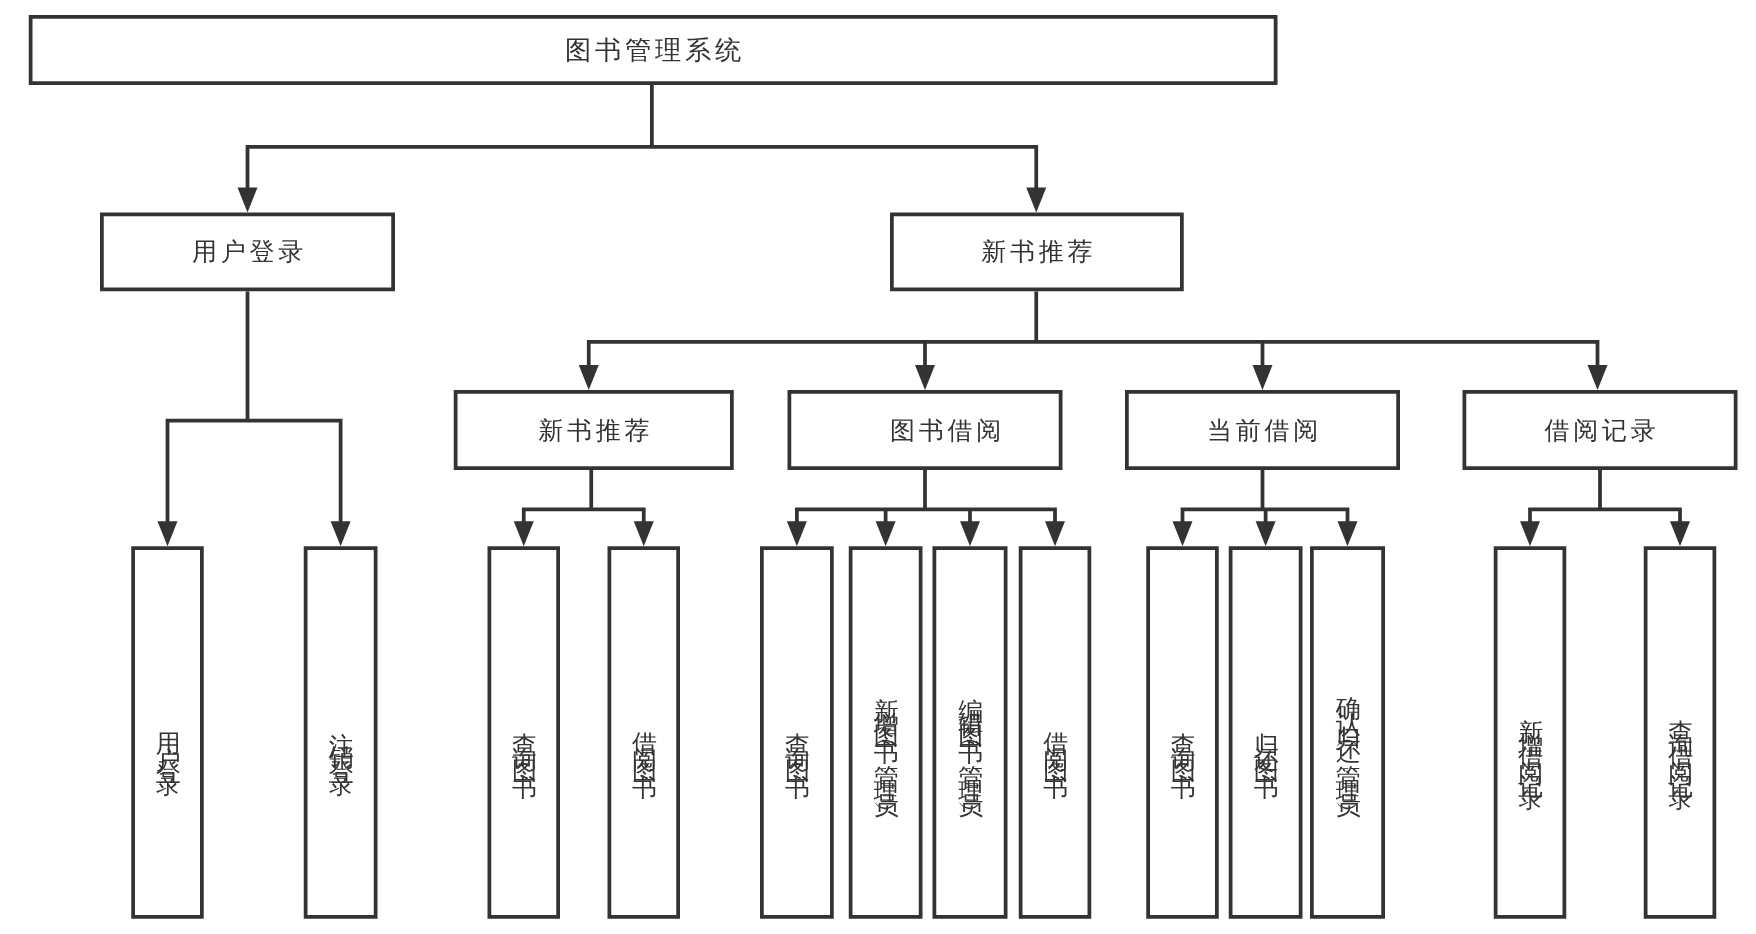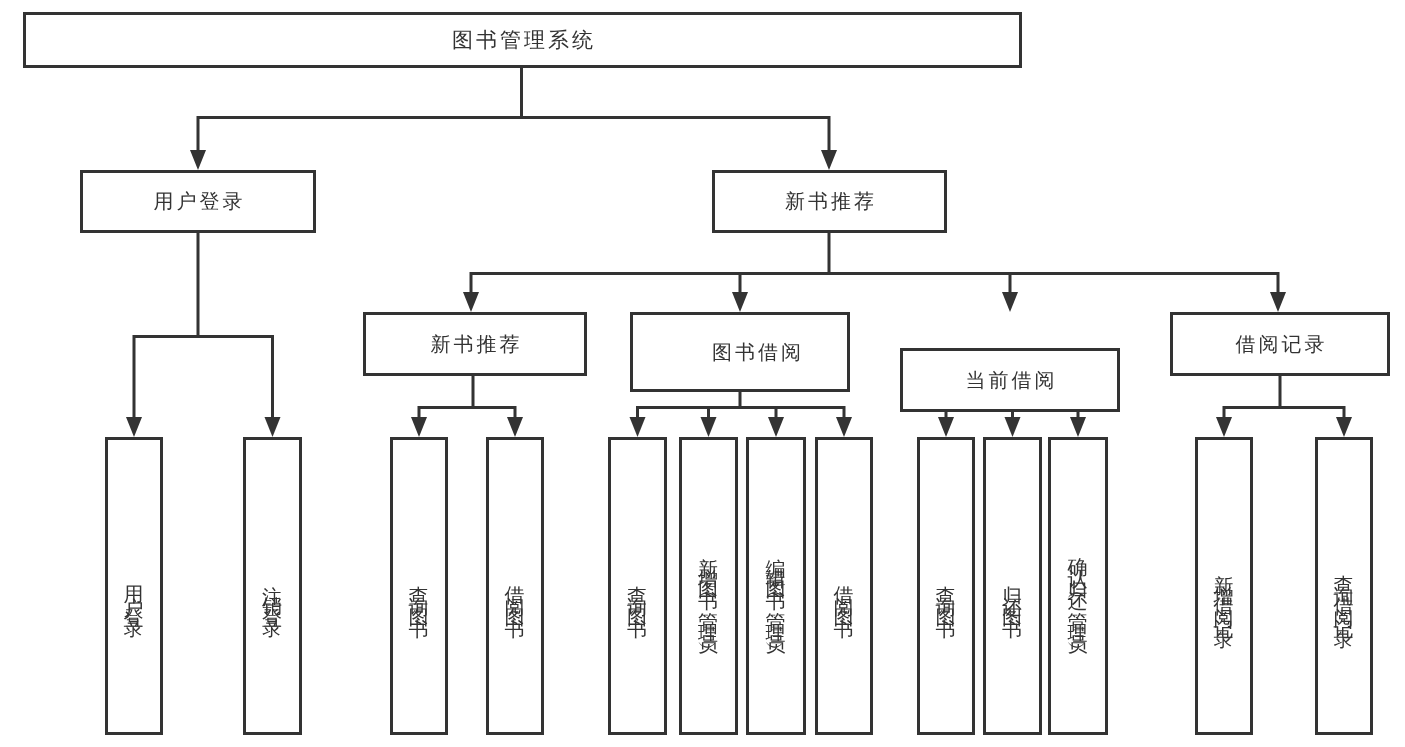--- a/index.html
+++ b/index.html
@@ -41,22 +41,22 @@
     letter-spacing:11px;
     padding-top:11px;
     font-size:20px;
     line-height:1;
   }
   
   .n-root   { left:23px;  top:12px;  width:999px; height:56px; font-size:21px; }
   .n-login  { left:80px;  top:170px; width:236px; height:63px; }
   .n-mgmt   { left:712px; top:170px; width:235px; height:63px; }
   .n-l3-0 { left:363px;  top:312px; width:224px; height:64px; }
-  .n-l3-1 { left:630px;  top:312px; width:220px; height:80px;padding-left:36px; }
-  .n-l3-2 { left:900px;  top:312px; width:220px; height:64px;margin-top:36px; }
+  .n-l3-1 { left:630px;  top:312px; width:220px; height:64px;padding-left:36px; }
+  .n-l3-2 { left:900px;  top:312px; width:220px; height:64px; }
   .n-l3-3 { left:1170px; top:312px; width:220px; height:64px; }
   
   .lf-0  { left:105px;  width:58px; }
   .lf-1  { left:243px;  width:59px; }
   .lf-2  { left:390px;  width:58px; }
   .lf-3  { left:486px;  width:58px; }
   .lf-4  { left:608px;  width:59px; }
   .lf-5  { left:679px;  width:59px; }
   .lf-6  { left:746px;  width:60px; }
   .lf-7  { left:815px;  width:58px; }

